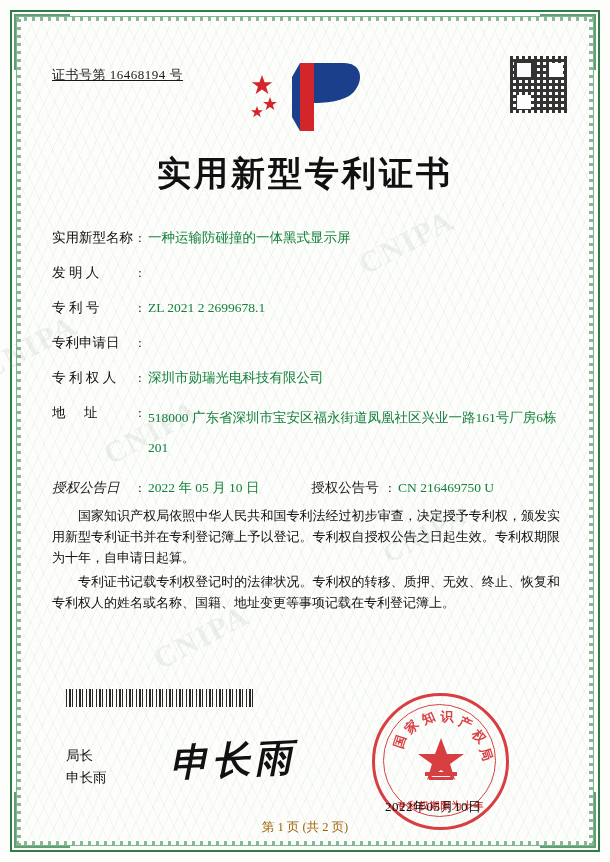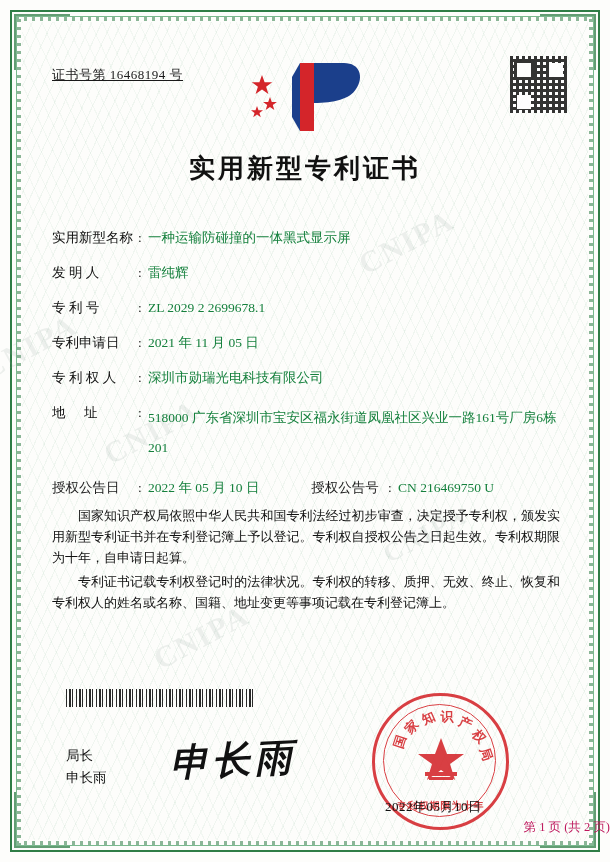--- a/index.html
+++ b/index.html
@@ -134,21 +134,21 @@
     display: flex;
     justify-content: center;
     align-items: center;
   }
 
   
   .title {
     position: absolute;
     top: 151px; left: 0; right: 0;
     text-align: center;
-    font-size: 26px;
+    font-size: 34px;
     font-weight: bold;
     letter-spacing: 3px;
     font-family: "Liberation Serif", serif;
     color: #111;
   }
 
   
   .fields {
     position: absolute;
     top: 228px; left: 52px;
@@ -176,21 +176,21 @@
   .row.addr .value { line-height: 30px; }
 
   .pubrow {
     display: flex;
     margin-bottom: 15px;
   }
   .pubrow .cell {
     display: flex;
   }
   .pubrow .cell.first { width: 250px; flex: 0 0 250px; }
-  .pubrow .lbl { flex: 0 0 86px; }
+  .pubrow .lbl { flex: 0 0 86px; font-style: italic; }
   .pubrow .lbl2 { flex: 0 0 86px; text-align: center; }
 
   
   .paras {
     position: absolute;
     top: 505px; left: 52px;
     width: 508px;
     font-size: 13px;
     line-height: 21px;
     color: #111;
@@ -285,23 +285,23 @@
     top: 798px; left: 385px;
     font-size: 13px;
     color: #111;
     letter-spacing: 0.5px;
   }
 
   
   .footer {
     position: absolute;
     bottom: 26px; left: 0; right: 0;
-    text-align: right;
+    text-align: center;
     font-size: 12.5px;
-    color: #be185d;
+    color: #a16207;
   }
 </style>
 </head>
 <body>
 
 <div class="page">
 
   <div class="border-outer"></div>
   <div class="border-pattern"></div>
   <div class="border-inner"></div>
@@ -343,33 +343,31 @@
 
     <div class="row">
       <div class="label">实用新型名称</div>
       <div class="colon">:</div>
       <div class="value">一种运输防碰撞的一体黑式显示屏</div>
     </div>
 
     <div class="row">
       <div class="label">发 明 人</div>
       <div class="colon">:</div>
-      <div class="value">雷纯辉</div>
     </div>
 
     <div class="row">
       <div class="label">专 利 号</div>
       <div class="colon">:</div>
-      <div class="value">ZL 2029 2 2699678.1</div>
+      <div class="value">ZL 2021 2 2699678.1</div>
     </div>
 
     <div class="row">
       <div class="label">专利申请日</div>
       <div class="colon">:</div>
-      <div class="value">2021 年 11 月 05 日</div>
     </div>
 
     <div class="row">
       <div class="label">专 利 权 人</div>
       <div class="colon">:</div>
       <div class="value">深圳市勋瑞光电科技有限公司</div>
     </div>
 
     <div class="row addr">
       <div class="label sp">地 址</div>

